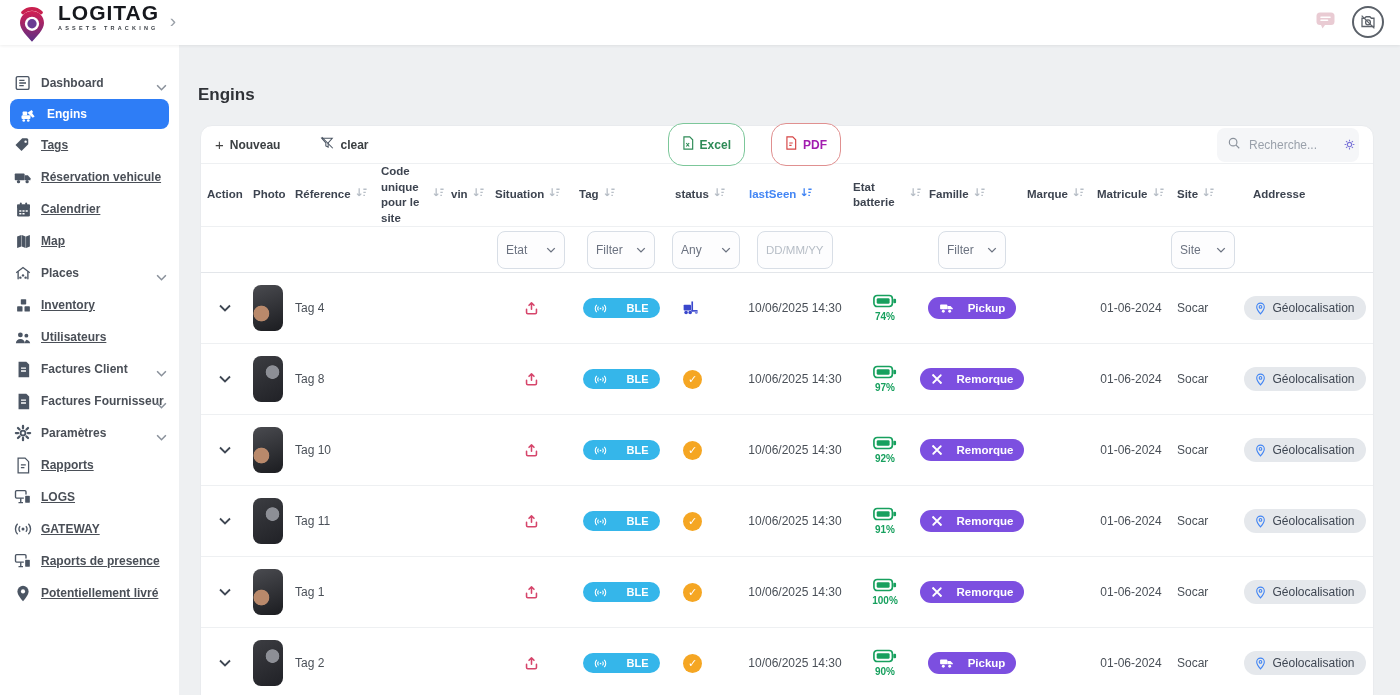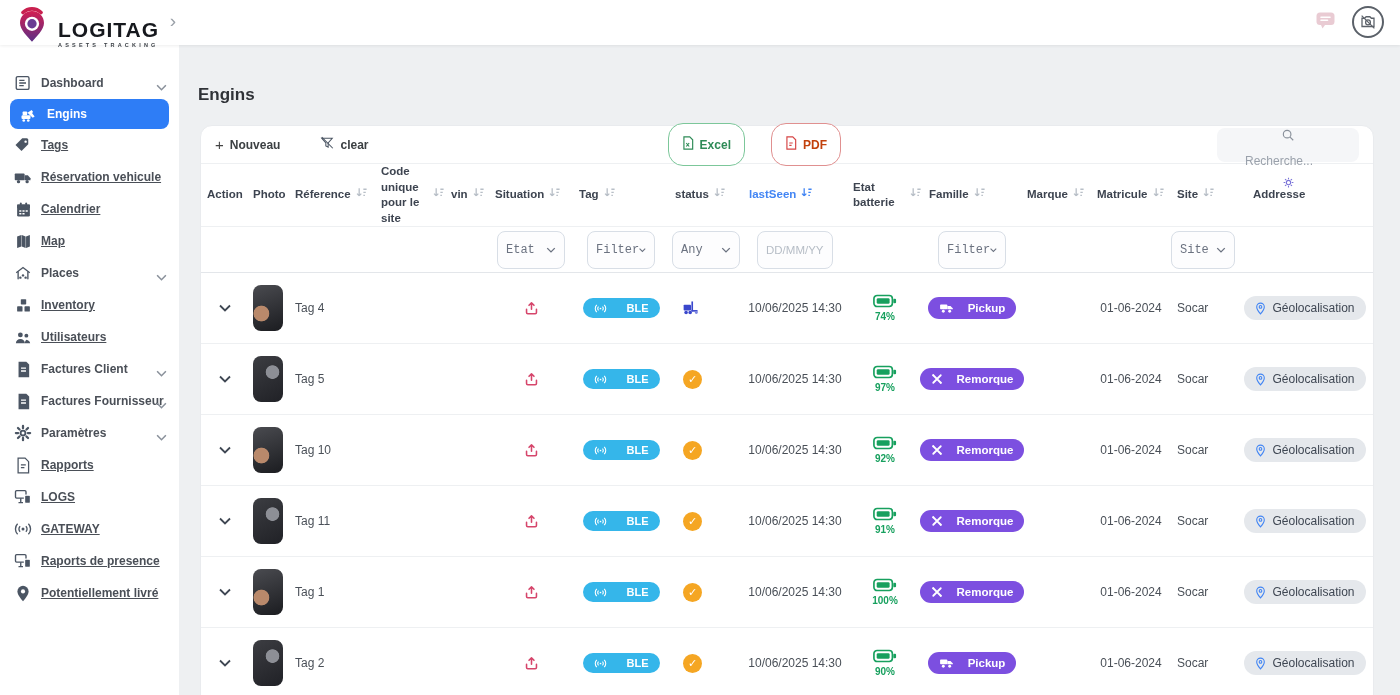--- a/index.html
+++ b/index.html
@@ -2,21 +2,21 @@
 <html><head>
 <meta charset="utf-8">
 <style>
   * { margin:0; padding:0; box-sizing:border-box; }
   html,body { width:1400px; height:695px; overflow:hidden; background:#eef0f2;
     font-family:"Liberation Sans", sans-serif; }
 
   
   .topbar { position:absolute; left:0; top:0; width:1400px; height:45px; background:#fff;
     box-shadow:0 1px 3px rgba(0,0,0,.07); z-index:5; }
-  .logo { position:absolute; left:14px; top:2px; display:flex; align-items:flex-end; gap:8px; }
+  .logo { position:absolute; left:14px; top:2px; display:flex; align-items:flex-start; gap:8px; }
   .logo-text { display:flex; flex-direction:column; line-height:1; }
   .logo-name { font-size:21px; font-weight:700; letter-spacing:1px; color:#16181d; }
   .logo-tag { font-size:5.5px; letter-spacing:3.2px; color:#3a3f45; margin-top:3px; font-weight:600; }
   .collapse-btn { position:absolute; left:162px; top:8px; width:22px; height:26px; border:none;
     background:transparent; color:#9aa0a8; font-size:19px; cursor:pointer; }
   .topbar-right { position:absolute; right:16px; top:6px; display:flex; align-items:center; gap:16px; }
   .chat-btn { border:none; background:transparent; cursor:pointer; }
   .avatar { width:32px; height:32px; border-radius:50%; border:2px solid #5b6169; background:#fff;
     display:flex; align-items:center; justify-content:center; cursor:pointer; }
 
@@ -42,42 +42,42 @@
   
   .card-toolbar { height:37px; display:flex; align-items:center; padding:0 14px; }
   .tb-btn { display:flex; align-items:center; gap:6px; border:none; background:transparent;
     font-size:12px; font-weight:600; color:#3c4043; cursor:pointer; font-family:inherit; }
   .tb-plus { font-size:15px; font-weight:400; color:#444; }
   .tb-gap { width:40px; }
   .tb-spacer1 { flex:1.75; } .tb-spacer2 { flex:2.2; }
   .pill-btn { display:flex; align-items:center; gap:6px; height:43px; padding:16px 13px;
     border-radius:15px; background:#fff; font-size:12px; font-weight:600; cursor:pointer; font-family:inherit; }
   .excel-btn { border:1px solid #7cc79a; color:#2e8b57; margin-right:26px; }
-  .pdf-btn { border:1px solid #e09090; color:#c2410c; }
+  .pdf-btn { border:1px solid #e09090; color:#a21caf; }
   .search-box { display:flex; align-items:center; gap:8px; width:142px; height:34px; padding:0 10px;
-    background:#f5f6f8; border-radius:8px;flex-direction:column; }
+    background:#f5f6f8; border-radius:8px; }
   .search-input { border:none; background:transparent; outline:none; width:86px; font-size:12px;
     color:#4a5058; font-family:inherit; }
   .search-input::placeholder { color:#9aa1ab; }
   .gear-btn { border:none; background:transparent; cursor:pointer; padding:0; display:flex; }
 
   
   .tgrid { display:grid;
     grid-template-columns:46px 42px 86px 70px 44px 84px 96px 74px 104px 76px 98px 70px 80px 64px 140px; }
   .thead { border-top:1px solid #eef0f2; border-bottom:1px solid #eef0f2; height:64px; }
   .th { display:flex; align-items:center; gap:4px; padding-left:6px; font-size:11.5px; font-weight:700;
     color:#3d4450; line-height:1.35; }
   .th .lbl { max-width:52px; }
   .th.nowrap .lbl { max-width:none; white-space:nowrap; }
   .th.sorted { color:#4285f4; }
   .tfilters { height:46px; border-bottom:1px solid #e3e6ea; align-items:center; }
   .fcell { display:flex; justify-content:center; align-items:center; }
   .fsel { width:68px; height:38px; border:1px solid #d8dee6; border-radius:8px; background:#fdfdfe;
     display:flex; align-items:center; justify-content:space-between; padding:0 8px; color:#6b7280;
-    font-size:12px; cursor:pointer;font-family:Liberation Mono, monospace; }
+    font-size:12px; cursor:pointer; }
   .fdate { width:76px; height:38px; border:1px solid #d8dee6; border-radius:8px; background:#fdfdfe;
     padding:0 8px; font-size:11.5px; color:#4a5058; font-family:inherit; outline:none; }
   .fdate::placeholder { color:#b6bdc6; }
 
   
   .trow { height:71px; border-bottom:1px solid #eef0f2; align-items:center; }
   .td { display:flex; align-items:center; padding-left:6px; font-size:12px; color:#4a5058; }
   .td.center { justify-content:center; padding-left:0; }
   .row-expand { border:none; background:transparent; cursor:pointer; padding:4px; margin-left:8px; display:flex; }
   .thumb { width:30px; height:46px; border-radius:8px; cursor:pointer;
@@ -624,21 +624,21 @@
       <div class="td">
           <button class="row-expand">
             <svg width="12" height="8" viewBox="0 0 12 8" fill="none" stroke="#3f4753" stroke-width="1.8">
               <path d="M1 1.5l5 5 5-5"></path>
             </svg>
           </button>
         </div>
       <div class="td">
           <div class="thumb"></div>
         </div>
-      <div class="td">Tag 5</div>
+      <div class="td">Tag 8</div>
       <div class="td"></div>
         <div class="td"></div>
       <div class="td center">
           <button class="upload-btn">
             <svg width="17" height="17" viewBox="0 0 24 24" fill="none" stroke="#d6456b" stroke-width="2.2" stroke-linecap="round" stroke-linejoin="round">
               <path d="M12 13V4M12 4L8.5 7.5M12 4l3.5 3.5"></path>
               <path d="M5 13v4.5a1.8 1.8 0 001.8 1.8h10.4a1.8 1.8 0 001.8-1.8V13"></path>
             </svg>
           </button>
         </div>

